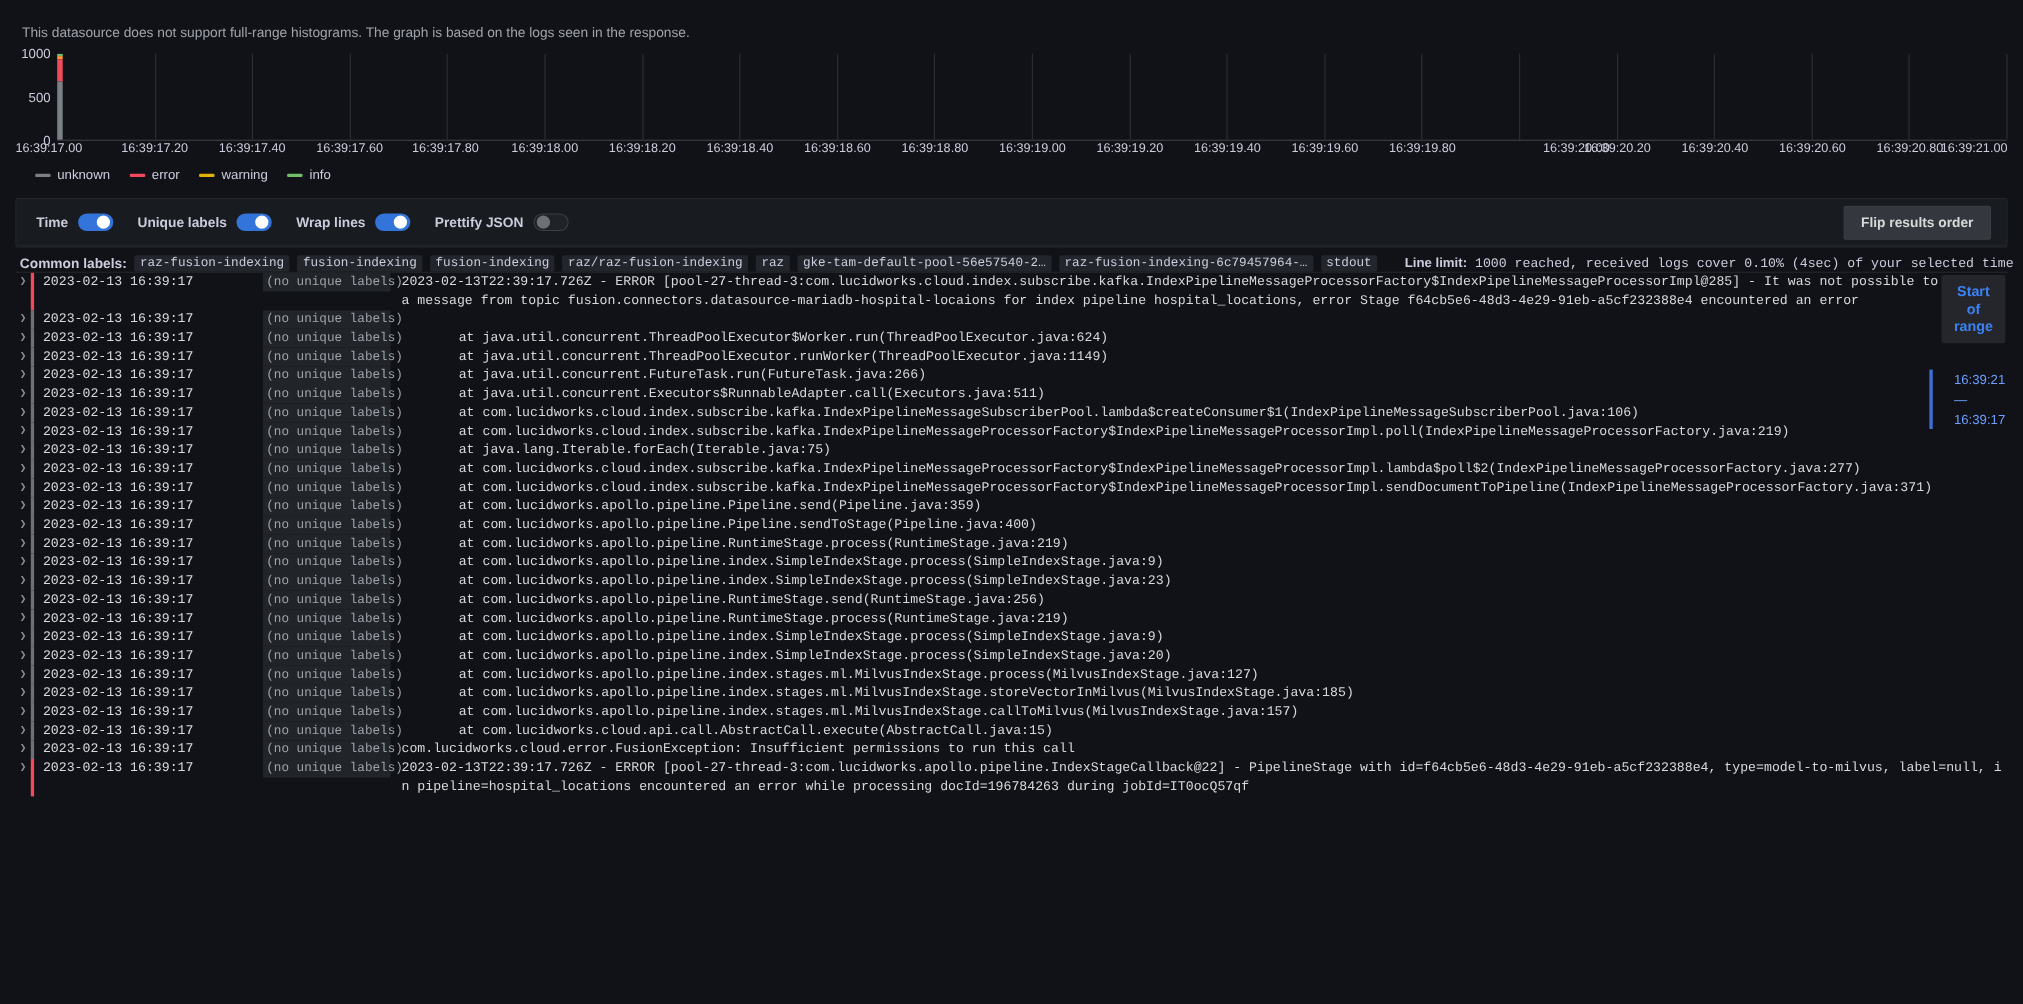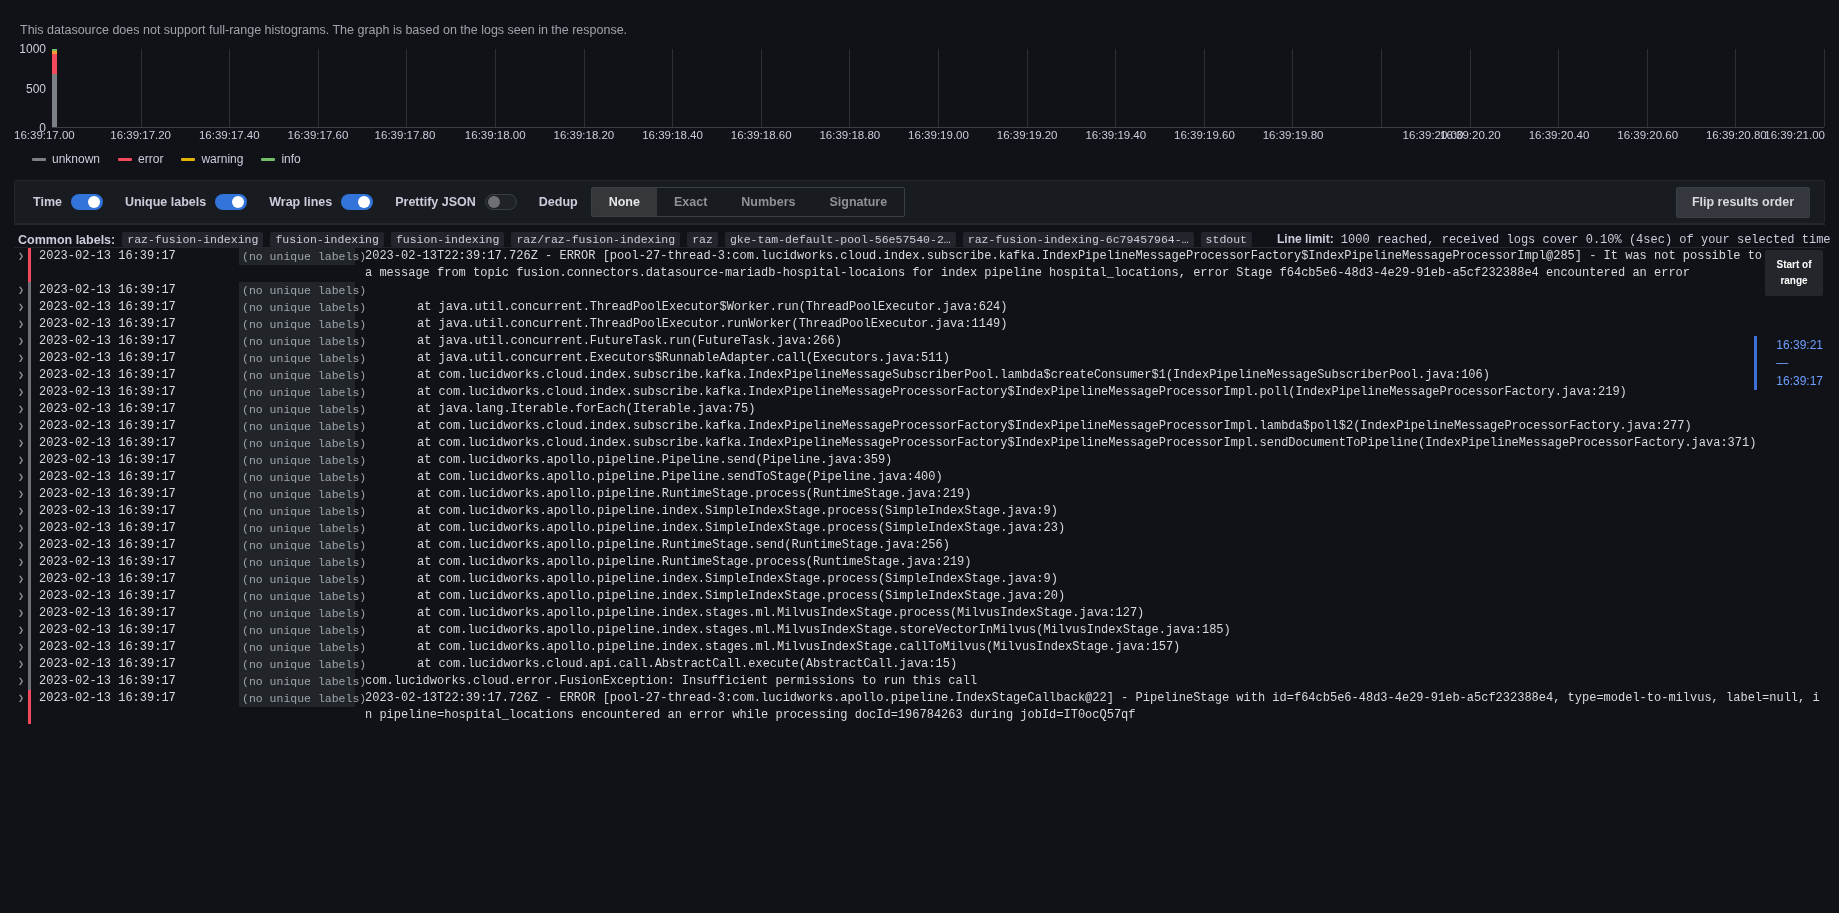--- a/index.html
+++ b/index.html
@@ -135,22 +135,22 @@
     padding: 0 3px; white-space: nowrap; font-size: 11.5px;
   }
   .col-msg {
     flex: 1; padding-left: 10px; white-space: pre-wrap;
     word-break: break-all; color: #d8d9da;
   }
   .col-msg.indent { padding-left: 62px; }
 
   .scroll-marker {
     position: absolute; right: 2px; top: 2px;
-    background: #24262b; color: #ffffff; border-radius: 2px;
-    padding: 7px 10px; font-size: 10px; font-weight: 700;
+    background: #24262b; color: #3b82f6; border-radius: 2px;
+    padding: 7px 10px; font-size: 13px; font-weight: 700;
     text-align: center; line-height: 16px; width: 58px;
     font-family: "Liberation Sans", sans-serif;
   }
   .time-range-marker {
     position: absolute; right: 2px; top: 88px;
     border-left: 3px solid #3d71d9;
     padding-left: 19px; color: #6e9fff; font-size: 12px; line-height: 18px;
     font-family: "Liberation Sans", sans-serif;
   }
 </style>
@@ -259,29 +259,20 @@
         <div class="switch">
           <div class="knob"></div>
         </div>
       </div>
       <div class="ctl-group">
         <span class="ctl-label">Prettify JSON</span>
         <div class="switch off">
           <div class="knob"></div>
         </div>
       </div>
-      <div class="ctl-group">
-        <span class="ctl-label">Dedup</span>
-        <div class="radio-group">
-          <div class="radio-btn active">None</div>
-          <div class="radio-btn">Exact</div>
-          <div class="radio-btn">Numbers</div>
-          <div class="radio-btn">Signature</div>
-        </div>
-      </div>
     <div class="spacer"></div>
     <div class="flip-btn">Flip results order</div>
   </div>
 
   <div class="meta-wrap">
     <div class="meta-row">
       <span class="meta-key">Common labels:</span>
       <span id="chips" style="display:flex;gap:7px;align-items:center;">
           <span class="chip">raz-fusion-indexing</span>
           <span class="chip">fusion-indexing</span>

